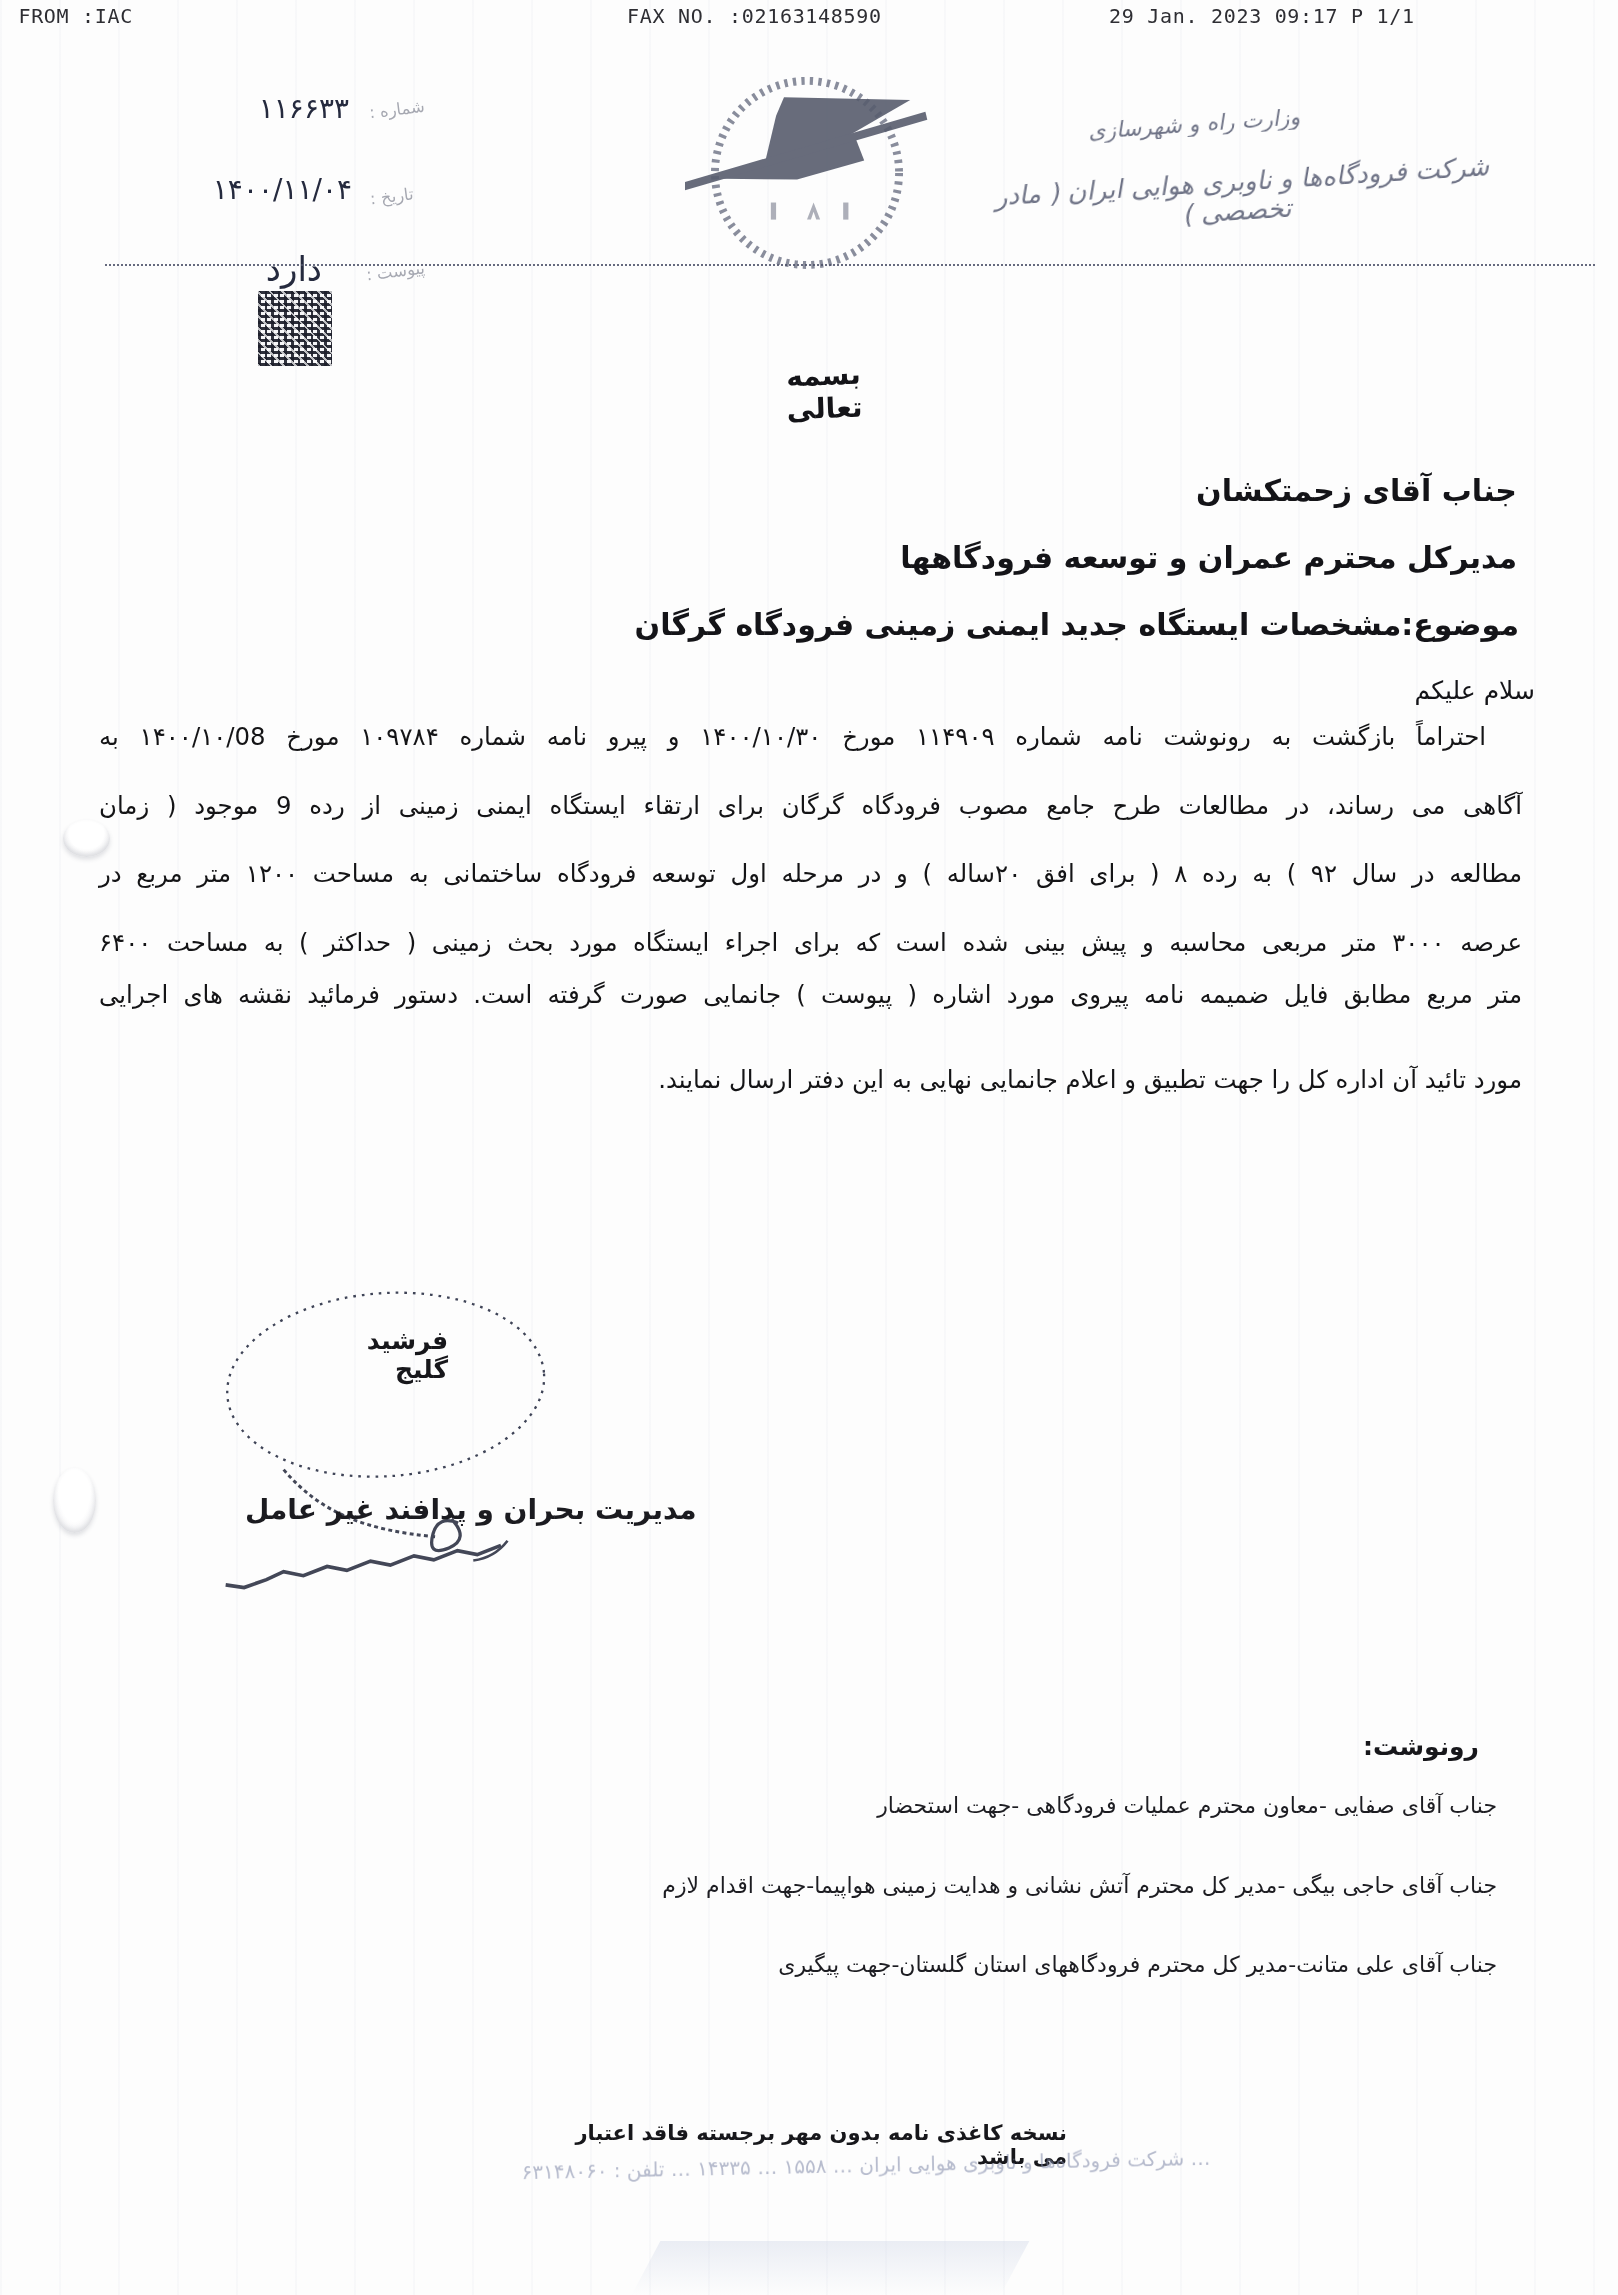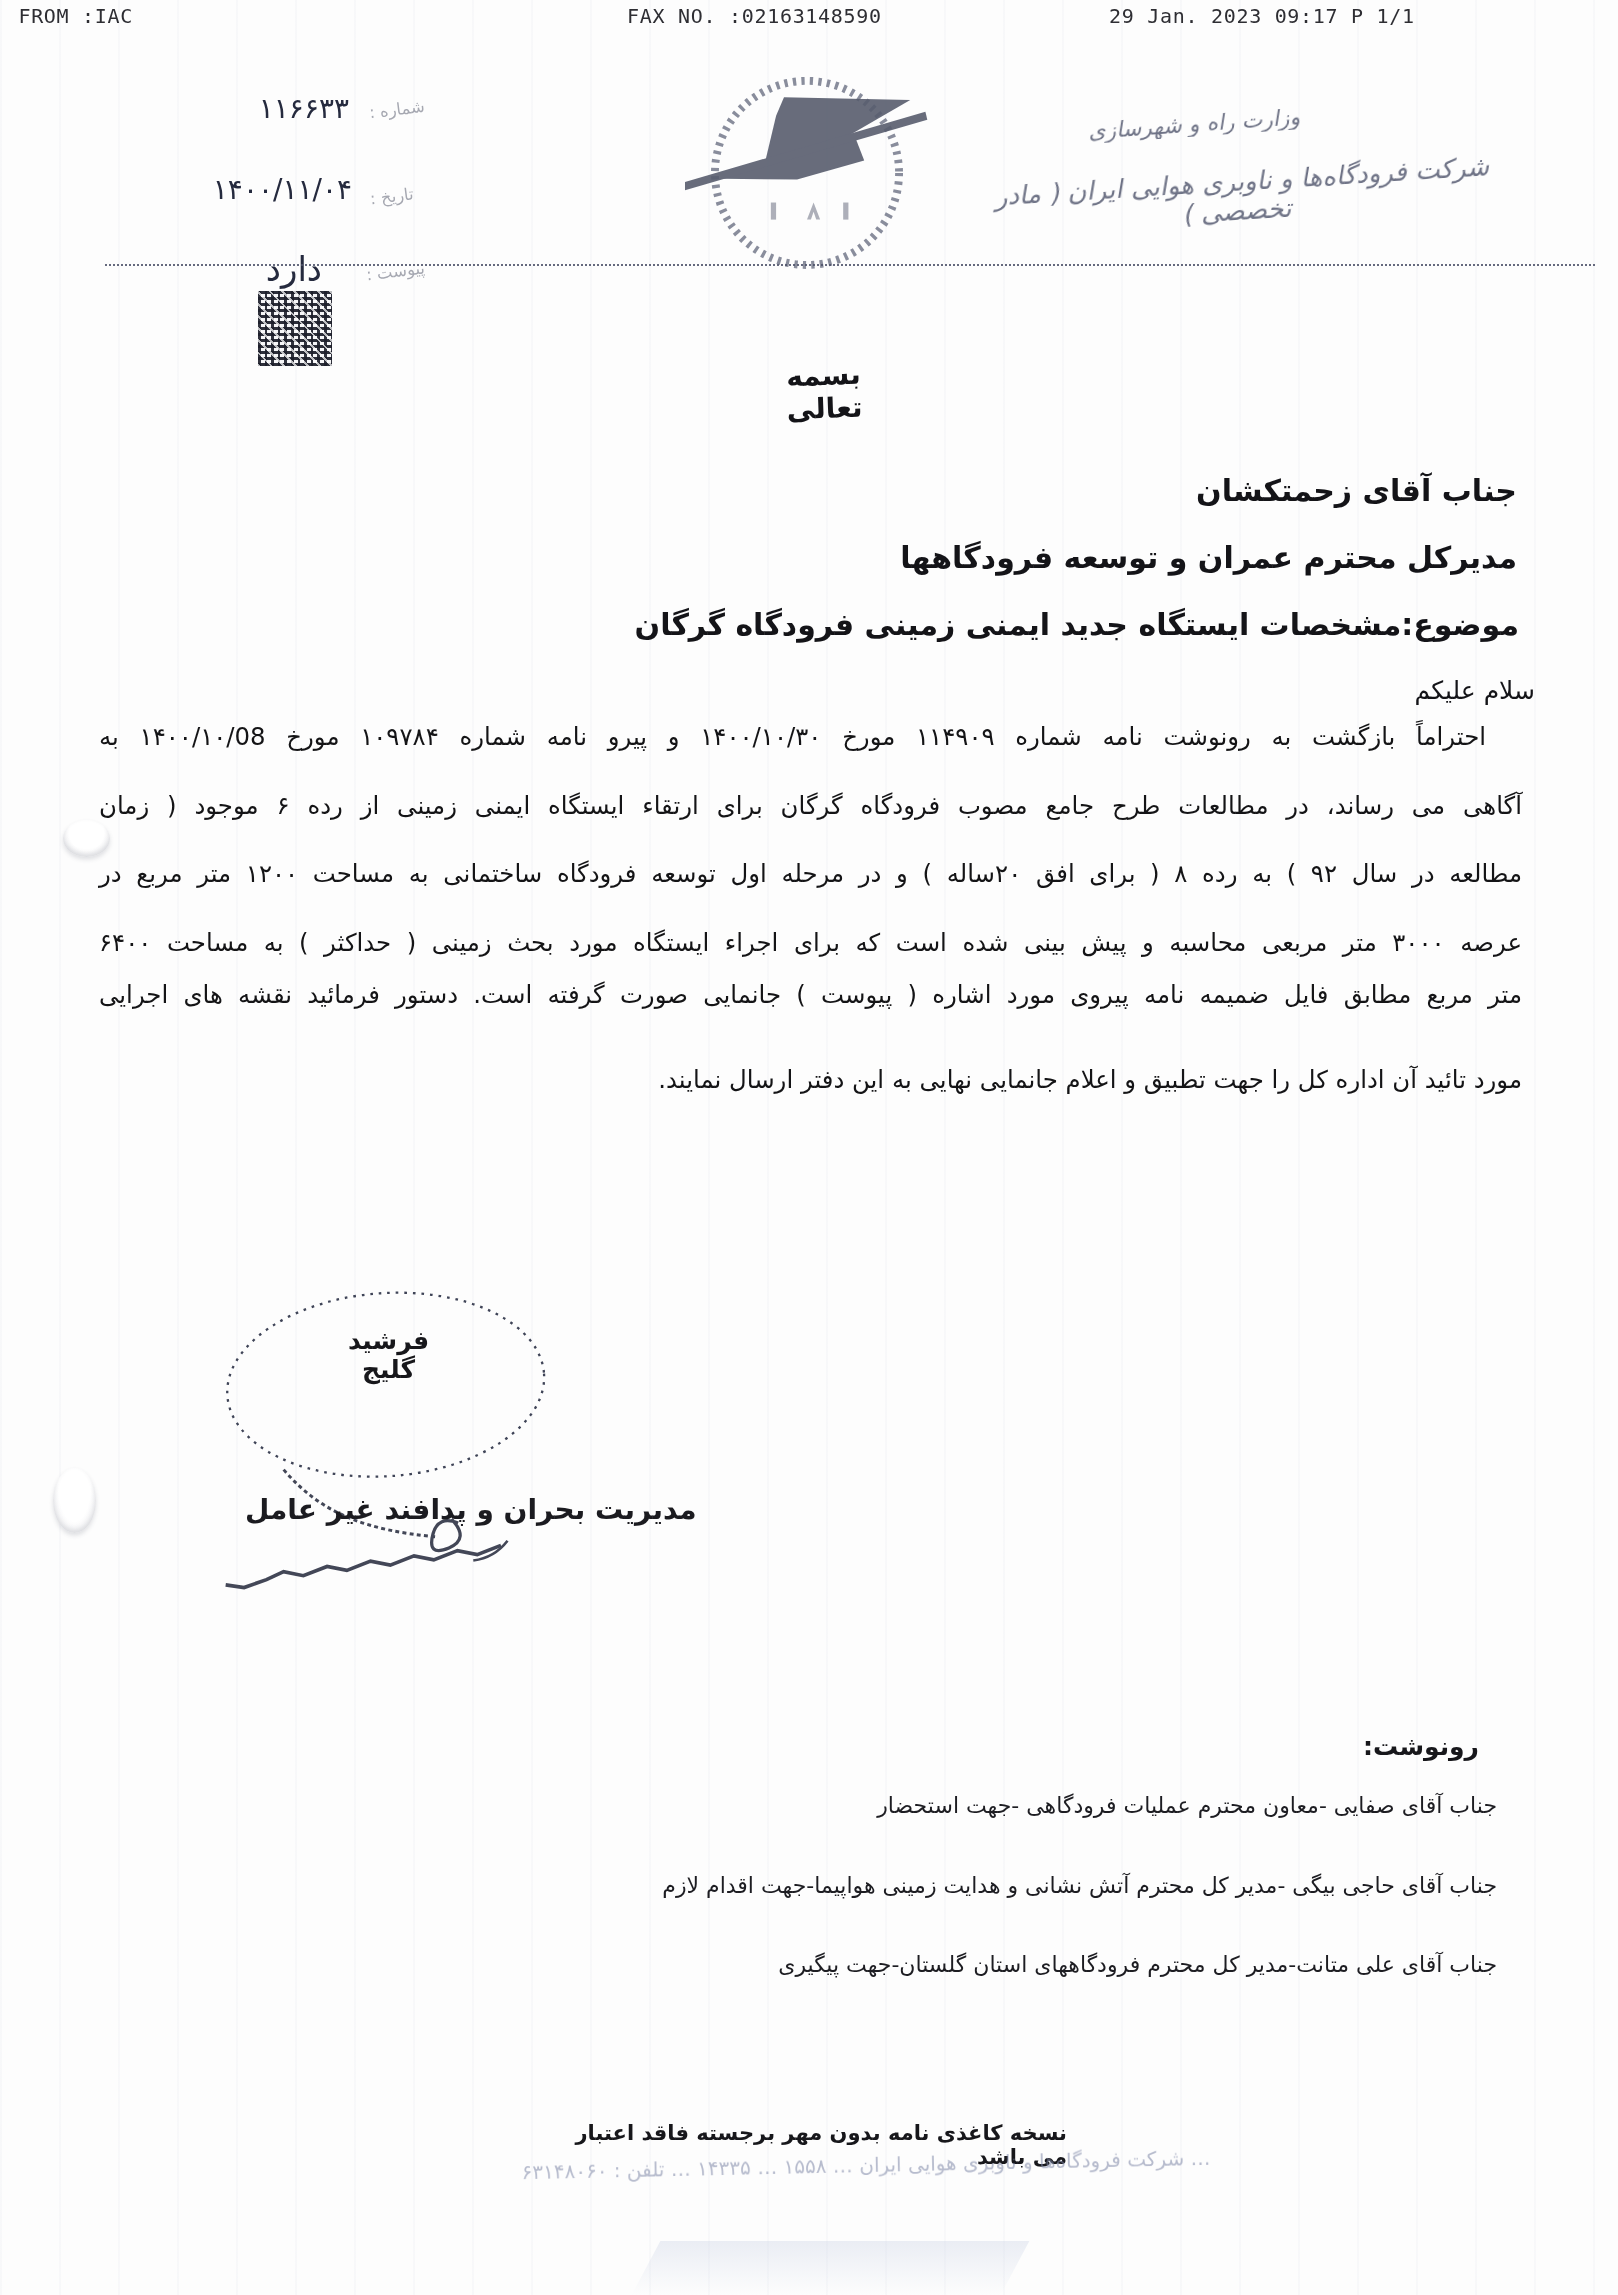--- a/index.html
+++ b/index.html
@@ -50,21 +50,21 @@
 
   .body-line{
     left:99px;right:97px;font-size:24.4px;color:#141416;
     text-align:justify;text-align-last:justify;white-space:normal;
   }
   .bl0{top:722px;padding-right:36px;}
   .bl1{top:791px;} .bl2{top:859px;} .bl3{top:928px;} .bl4{top:980px;}
   .bl5{top:1065px;text-align-last:right;}
 
   
-  .sig-name{left:329px;top:1326px;width:119px;font-size:25px;font-weight:bold;text-align:center;color:#17171b;}
+  .sig-name{left:329px;top:1326px;width:119px;font-size:25px;font-weight:bold;color:#17171b;}
   .sig-t1{left:224px;top:1409px;font-size:28px;font-weight:bold;color:#17171b;white-space:nowrap;}
   .sig-t2{left:245px;top:1493px;font-size:28px;font-weight:bold;color:#1b1b20;white-space:nowrap;}
   .sig-svg{left:198px;top:1285px;width:461px;height:310px;}
 
   
   .hole{
     border-radius:50%;
     background:radial-gradient(ellipse at 50% 32%, #ffffff 52%, #f3f3f5 72%, #dfdfe4 100%);
     box-shadow:0 2.6px 4.6px rgba(70,75,95,.16), inset 0 -3.3px 5.3px rgba(70,75,95,.14);
   }
@@ -128,21 +128,21 @@
   <div class="abs barcode"></div>
 
   <div class="abs bismillah fa">بسمه تعالی</div>
 
   <div class="abs recipient r1 fa">جناب آقای زحمتکشان</div>
   <div class="abs recipient r2 fa">مدیرکل محترم عمران و توسعه فرودگاهها</div>
   <div class="abs recipient r3 fa">موضوع:مشخصات ایستگاه جدید ایمنی زمینی فرودگاه گرگان</div>
   <div class="abs salutation fa">سلام علیکم</div>
 
   <div class="abs body-line bl0 fa">احتراماً بازگشت به رونوشت نامه شماره ۱۱۴۹۰۹ مورخ ۱۴۰۰/۱۰/۳۰ و پیرو نامه شماره ۱۰۹۷۸۴ مورخ ۱۴۰۰/۱۰/08 به</div>
-  <div class="abs body-line bl1 fa">آگاهی می رساند، در مطالعات طرح جامع مصوب فرودگاه گرگان برای ارتقاء ایستگاه ایمنی زمینی از رده ۶ موجود ( زمان</div>
+  <div class="abs body-line bl1 fa">آگاهی می رساند، در مطالعات طرح جامع مصوب فرودگاه گرگان برای ارتقاء ایستگاه ایمنی زمینی از رده 9 موجود ( زمان</div>
   <div class="abs body-line bl2 fa">مطالعه در سال ۹۲ ) به رده ۸ ( برای افق ۲۰ساله ) و در مرحله اول توسعه فرودگاه ساختمانی به مساحت ۱۲۰۰ متر مربع در</div>
   <div class="abs body-line bl3 fa">عرصه ۳۰۰۰ متر مربعی محاسبه و پیش بینی شده است که برای اجراء ایستگاه مورد بحث زمینی ( حداکثر ) به مساحت ۶۴۰۰</div>
   <div class="abs body-line bl4 fa">متر مربع مطابق فایل ضمیمه نامه پیروی مورد اشاره ( پیوست ) جانمایی صورت گرفته است. دستور فرمائید نقشه های اجرایی</div>
   <div class="abs body-line bl5 fa">مورد تائید آن اداره کل را جهت تطبیق و اعلام جانمایی نهایی به این دفتر ارسال نمایند.</div>
 
   <div class="abs hole hole1"></div>
   <div class="abs hole hole2"></div>
 
   <svg class="abs sig-svg" viewBox="0 0 700 470" aria-hidden="true">
     <ellipse cx="285" cy="151" rx="241" ry="139" fill="none" stroke="#3f4457" stroke-width="3.5" stroke-dasharray="4 9" transform="rotate(-4 285 151)"></ellipse>

